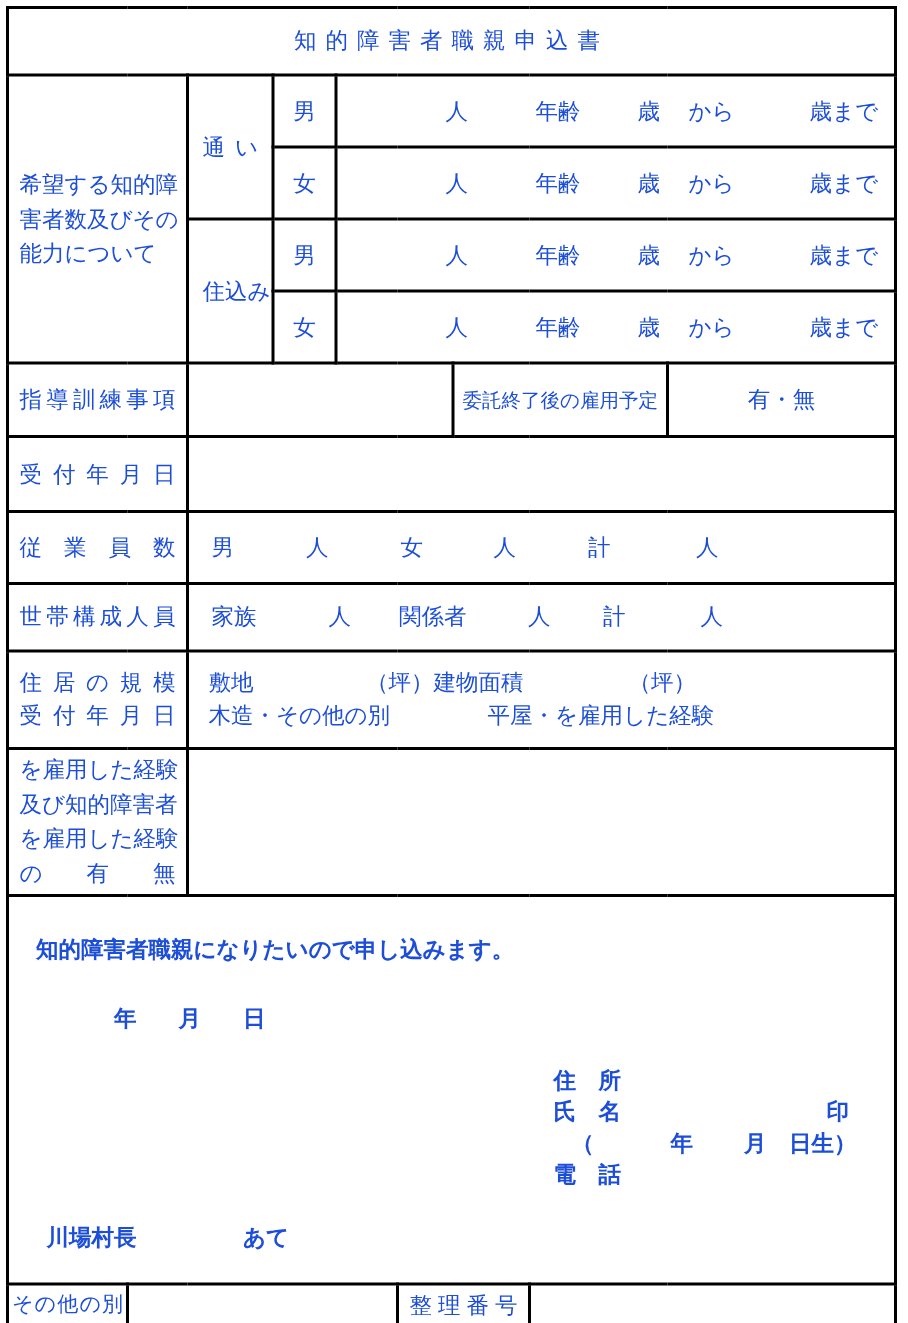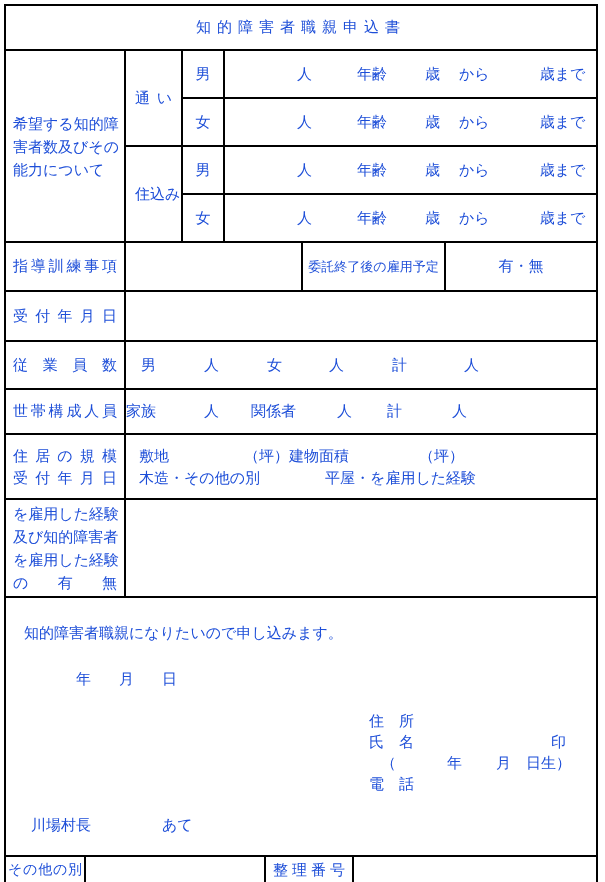--- a/index.html
+++ b/index.html
@@ -15,21 +15,21 @@
   td{border:2px solid #000;padding:0;vertical-align:middle;overflow:hidden;}
   .title-cell{text-align:center;letter-spacing:6px;font-size:15px;}
   .label-cell{padding:2px 7px;}
   .jl{display:block;text-align:justify;text-align-last:justify;white-space:nowrap;}
   .lline{display:block;white-space:nowrap;line-height:23px;}
   .center{text-align:center;}
   .fragline{display:flex;align-items:center;white-space:nowrap;}
   .small{font-size:13px;}
   .mode-cell{padding:0 9px;}
   .rescontent{line-height:22px;}
-  .main-cell{position:relative;}
+  .main-cell{position:relative;font-weight:bold;}
   .abs{position:absolute;white-space:nowrap;}
   .addr-block{line-height:21px;width:197px;}
   .name-line{display:flex;justify-content:space-between;}
   .birth-line{display:flex;}
   .footer-label{padding:0 2px;font-size:14px;}
   .serial-label{padding:0 7px;}
 </style>
 </head>
 <body>
 
@@ -146,21 +146,21 @@
         </div>
       </td>
     </tr>
 
     <tr style="height:45px">
       <td colspan="2" class="label-cell">
         <span class="jl">世帯構成人員</span>
       </td>
       <td colspan="7">
         <div class="fragline">
-          <span style="">家族</span>
+          <span style="margin-left:15px">家族</span>
           <span style="margin-left:48px">人</span>
           <span style="margin-left:32px">関係者</span>
           <span style="margin-left:41px">人</span>
           <span style="margin-left:35px">計</span>
           <span style="margin-left:50px">人</span>
         </div>
       </td>
     </tr>
 
     <tr style="height:65px">

